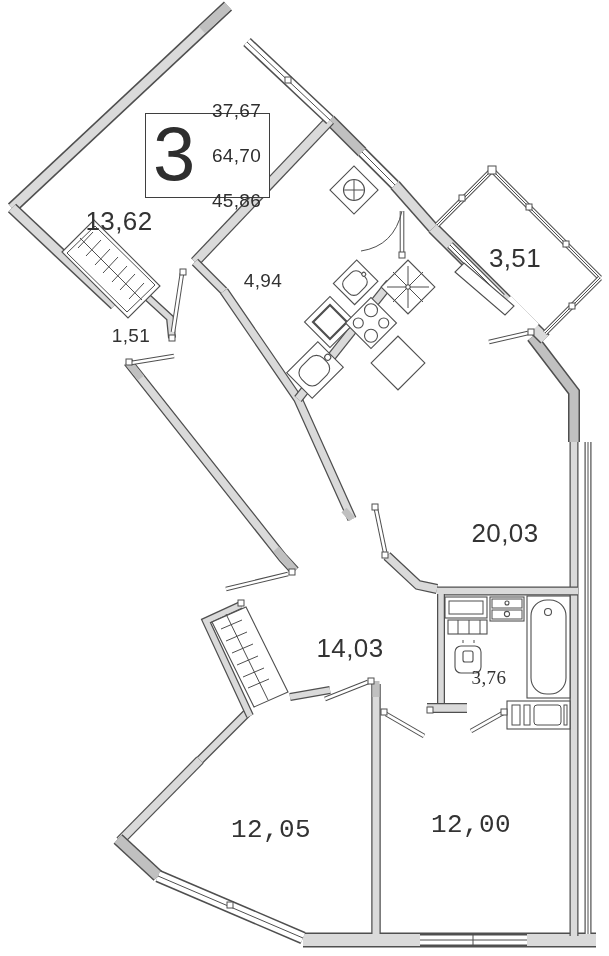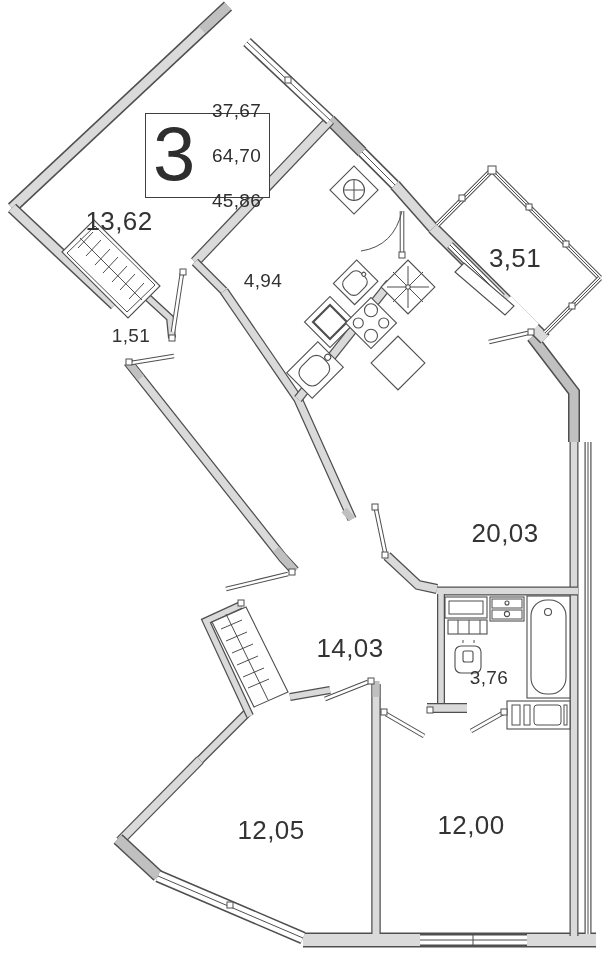--- a/index.html
+++ b/index.html
@@ -341,23 +341,23 @@
     </g>
   </g>
 </svg>
 
   <div class="rlabel" style="left:119px;top:221px;">13,62</div>
   <div class="rlabel" style="left:131px;top:336px;font-size:19px;">1,51</div>
   <div class="rlabel" style="left:263px;top:281px;font-size:19px;">4,94</div>
   <div class="rlabel" style="left:515px;top:258px;">3,51</div>
   <div class="rlabel" style="left:505px;top:533px;">20,03</div>
   <div class="rlabel" style="left:350px;top:620px;margin-top:28px;">14,03</div>
-  <div class="rlabel" style="left:489px;top:678px;font-size:19px;">3,76</div>
-  <div class="rlabel" style="left:271px;top:830px;">12,05</div>
-  <div class="rlabel" style="left:471px;top:825px;">12,00</div>
+  <div class="rlabel" style="left:489px;top:678px;font-size:19px;font-family:Liberation Serif, serif;">3,76</div>
+  <div class="rlabel" style="left:271px;top:830px;font-family:Liberation Mono, monospace;">12,05</div>
+  <div class="rlabel" style="left:471px;top:825px;font-family:Liberation Mono, monospace;">12,00</div>
 
   <div class="unit-box">
     <div class="big">3</div>
     <div class="vals">
       <div>37,67</div>
       <div>64,70</div>
       <div>45,86</div>
     </div>
   </div>
 

